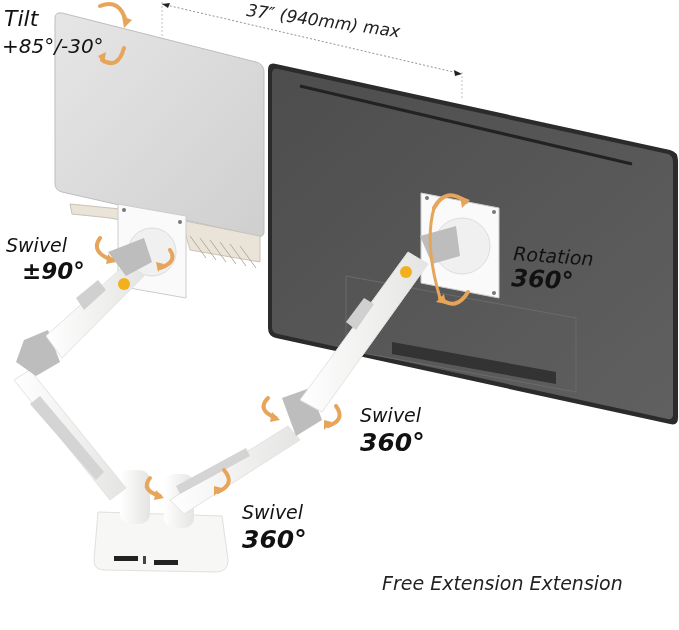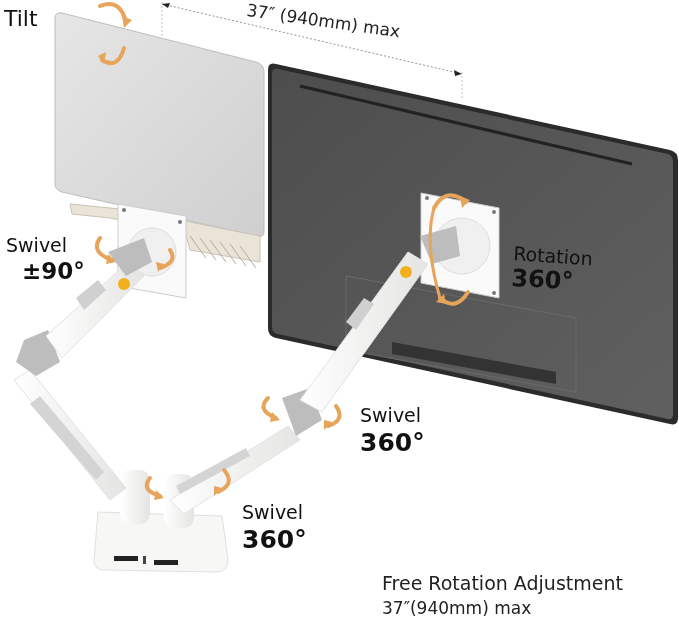--- a/index.html
+++ b/index.html
@@ -1,17 +1,17 @@
 <!DOCTYPE html>
 <html><head>
   <meta charset="utf-8">
   <style>
     html, body { margin: 0; padding: 0; background: #ffffff; }
     body { width: 679px; height: 630px; position: relative; overflow: hidden; font-family: "DejaVu Sans", sans-serif; }
-    .stage { position: absolute; left: 0; top: 0; width: 679px; height: 630px; }
+    .stage { position: absolute; left: 0; top: 0; width: 679px; height: 630px; font-style: italic; }
     .label { position: absolute; color: #111; line-height: 1; white-space: nowrap; }
     .light { font-weight: normal; }
     .bold { font-weight: bold; }
     .lbl-tilt-title { left: 4px; top: 8px; font-size: 22px; }
     .lbl-tilt-value { left: 2px; top: 36px; font-size: 20px; }
     .lbl-swl-title { left: 6px; top: 236px; font-size: 19px; }
     .lbl-swl-value { left: 22px; top: 260px; font-size: 23px; }
     .lbl-rot-title { left: 514px; top: 244px; font-size: 19px; transform: rotate(4deg); transform-origin: left top; }
     .lbl-rot-value { left: 512px; top: 266px; font-size: 24px; transform: rotate(3deg); transform-origin: left top; }
     .lbl-swm-title { left: 360px; top: 406px; font-size: 19px; }
@@ -142,30 +142,30 @@
       <polygon points="108,254 116,262 106,264"></polygon>
         <polygon points="164,264 158,272 156,262"></polygon>
       <polygon points="272,412 280,420 270,422"></polygon>
         <polygon points="332,422 324,430 324,420"></polygon>
       <polygon points="156,490 164,498 154,500"></polygon>
         <polygon points="222,488 214,496 214,486"></polygon>
     </g>
   </svg>
 
   <span class="label light lbl-tilt-title">Tilt</span>
+  <span class="label light lbl-tilt-value">+85°/-30°</span>
 
   <span class="label light lbl-dim">37″  (940mm)  max</span>
 
   <span class="label light lbl-swl-title">Swivel</span>
   <span class="label bold lbl-swl-value">±90°</span>
 
   <span class="label light lbl-rot-title">Rotation</span>
   <span class="label bold lbl-rot-value">360°</span>
 
   <span class="label light lbl-swm-title">Swivel</span>
   <span class="label bold lbl-swm-value">360°</span>
 
   <span class="label light lbl-swb-title">Swivel</span>
   <span class="label bold lbl-swb-value">360°</span>
 
-  <span class="label light lbl-ext-title">Free Rotation Adjustment</span>
-  <span class="label light lbl-ext-value">37″(940mm)  max</span>
+  <span class="label light lbl-ext-title">Free Extension Extension</span>
 </div>
 
 </body></html>

